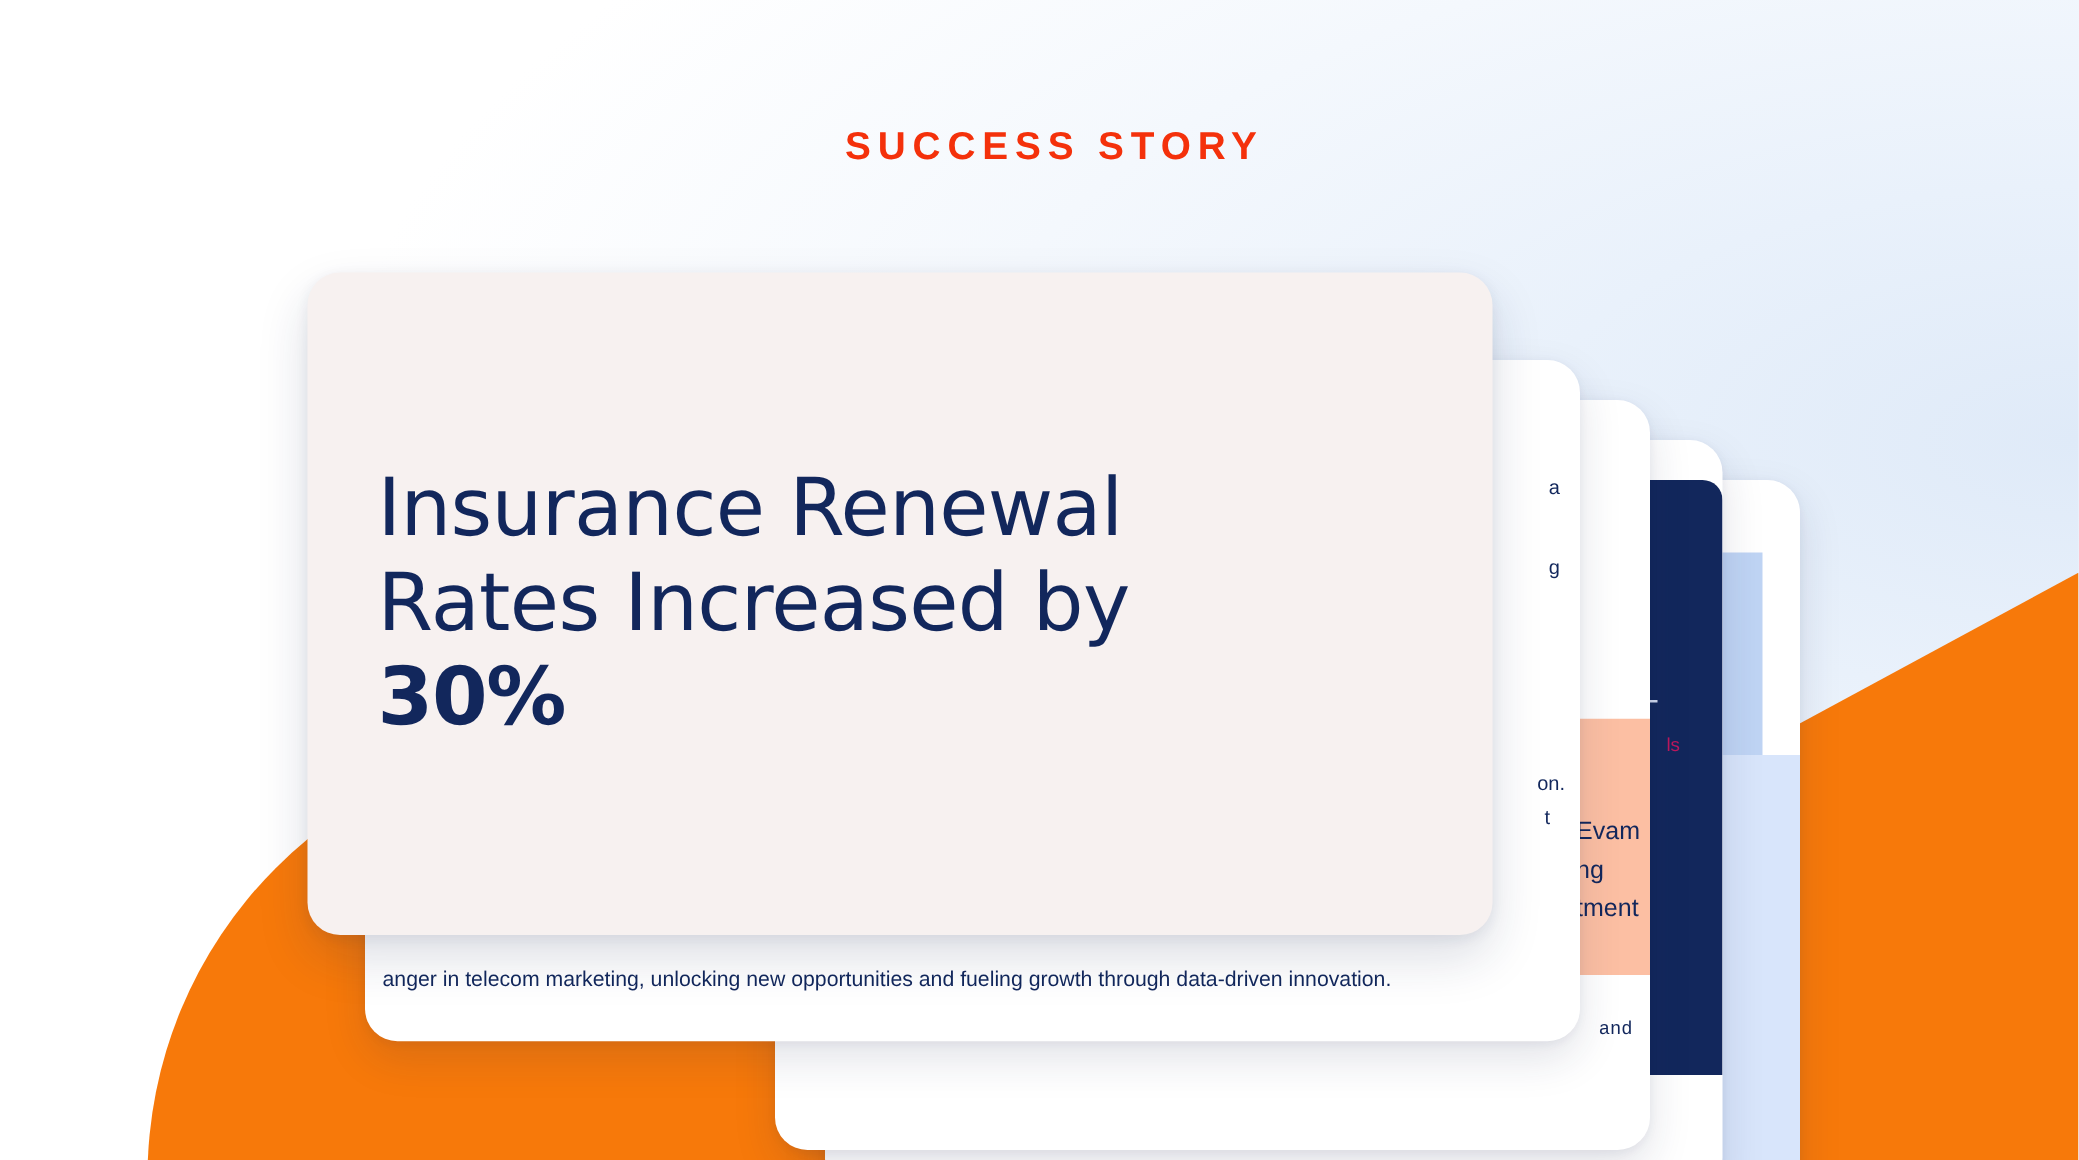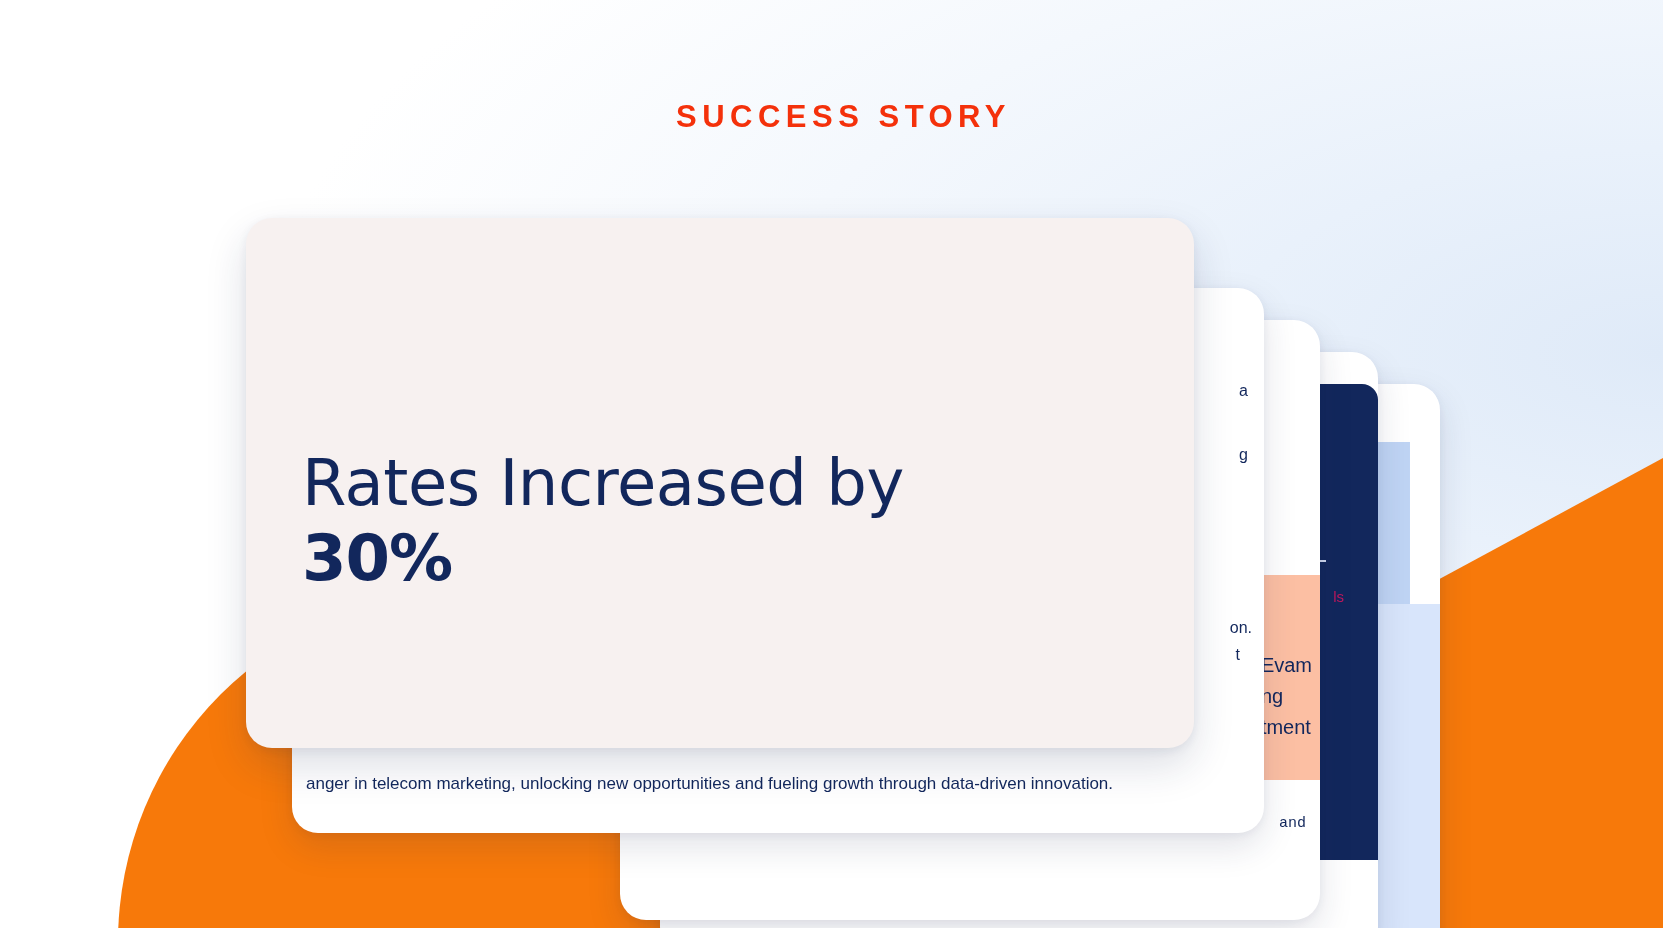--- a/index.html
+++ b/index.html
@@ -283,20 +283,21 @@
     <div class="card card-2">
       <div class="frag-a">a</div>
       <div class="frag-g">g</div>
       <div class="frag-on">on.</div>
       <div class="frag-t">t</div>
       <div class="paragraph">anger in telecom marketing, unlocking new opportunities and fueling growth through data-driven innovation.</div>
     </div>
 
     <div class="card card-1">
       <div class="title">
+        <span>Insurance Renewal</span>
         <br>
         <span>Rates Increased by</span>
         <span class="pct">30%</span>
       </div>
     </div>
 
   </div>
 </div>
 
 </body></html>

